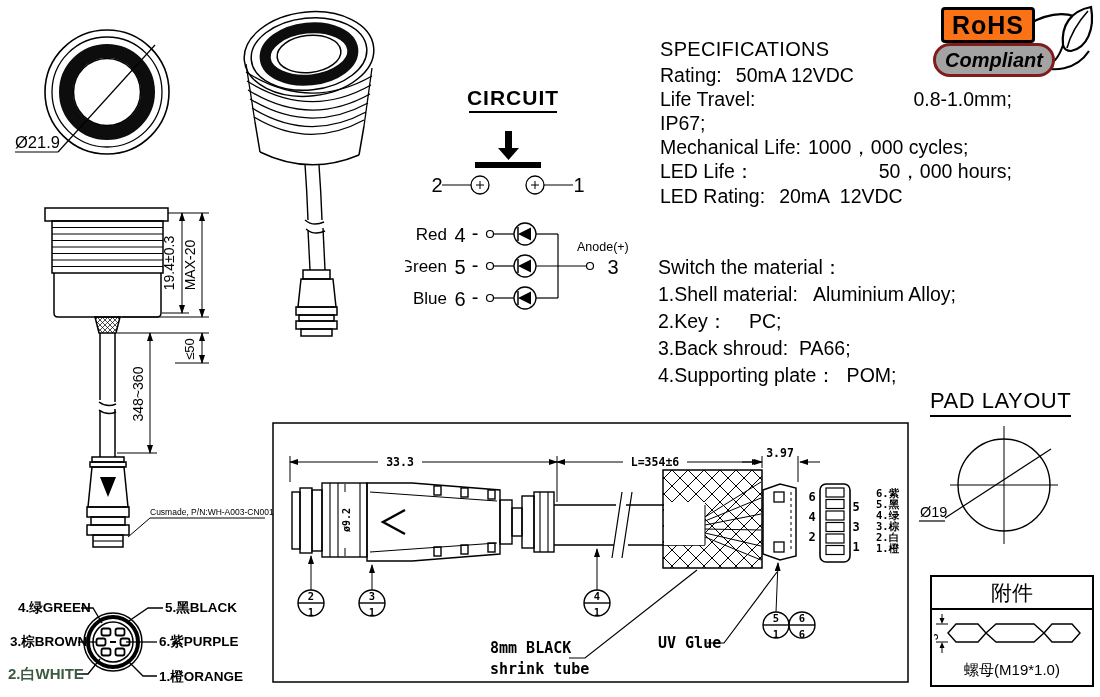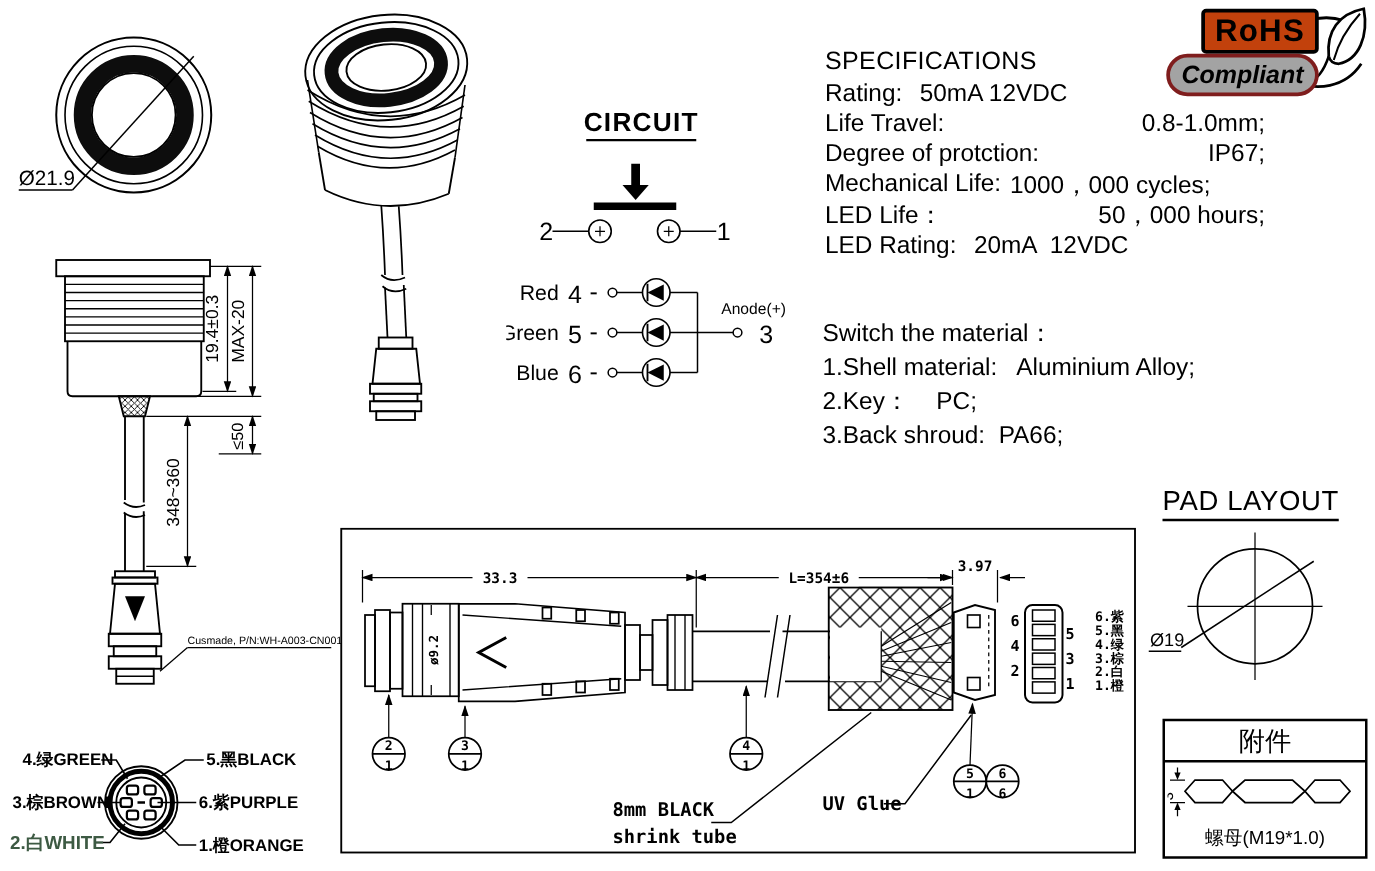--- a/index.html
+++ b/index.html
@@ -14,22 +14,22 @@
   .spec-row{display:flex;width:352px;font-size:19.5px;height:24.2px;align-items:center;white-space:pre;}
   .spec-row.inline .sv{margin-left:14px;}
   .spec-row.spread{justify-content:space-between;}
   .pr36{padding-right:36px;} .pr24{padding-right:24px;} .pr28{padding-right:28px;}
   
   #materials{left:658px;top:254px;width:320px;}
   #materials div{font-size:19.5px;line-height:27px;white-space:pre;}
   
   #rohs{left:933px;top:3px;width:166px;height:80px;}
   #rohs .b1{position:absolute;left:8px;top:4px;width:88px;height:30px;border:3px solid #000;
-            border-radius:4px;background:#c2410c;display:flex;align-items:center;justify-content:center;
-            font-size:25px;font-weight:bold;letter-spacing:1px;z-index:2;margin-left:20px;}
+            border-radius:4px;background:#f97316;display:flex;align-items:center;justify-content:center;
+            font-size:25px;font-weight:bold;letter-spacing:1px;z-index:2;}
   #rohs .b2{position:absolute;left:0px;top:40px;width:116px;height:28px;border:3px solid #7f1d1d;
             border-radius:17px;background:#a3a3a3;display:flex;align-items:center;justify-content:center;
             font-size:20px;font-weight:bold;z-index:2;font-style:italic;}
   
   #pad-title{left:930px;top:388px;font-size:22px;letter-spacing:.5px;border-bottom:2px solid #000;padding-bottom:1px;}
   
   #acc{left:930px;top:575px;width:160px;height:108px;border:2px solid #000;background:#fff;}
   #acc .hd{height:31px;border-bottom:2px solid #000;display:flex;align-items:center;justify-content:center;
            font-size:21px;}
   #acc .cap{position:absolute;left:0;bottom:5px;width:100%;text-align:center;font-size:15px;}
@@ -195,21 +195,21 @@
 
 <div id="specs" class="abs">
   <div class="title">SPECIFICATIONS</div>
   <div class="spec-row inline">
     <span>Rating:</span><span class="sv">50mA 12VDC</span>
   </div>
   <div class="spec-row spread">
     <span>Life Travel:</span><span class="sv">0.8-1.0mm;</span>
   </div>
   <div class="spec-row spread pr24">
-    <span>Degree of protction:</span><span class="sv">IP67;</span>
+    <span class="sv">IP67;</span>
   </div>
   <div class="spec-row inline">
     <span>Mechanical Life:</span><span class="sv" style="margin-left:7px">1000，000 cycles;</span>
   </div>
   <div class="spec-row spread pr28">
     <span>LED Life：</span><span class="sv">50，000 hours;</span>
   </div>
   <div class="spec-row inline">
     <span>LED Rating:</span><span class="sv">20mA  12VDC</span>
   </div>
@@ -225,20 +225,21 @@
   </svg>
   <div class="b1">RoHS</div>
   <div class="b2">Compliant</div>
 </div>
 
 <div id="materials" class="abs">
   <div>Switch the material：</div>
   <div>1.Shell material:   Aluminium Alloy;</div>
   <div>2.Key：    PC;</div>
   <div>3.Back shroud:  PA66;</div>
+  <div>4.Supporting plate：  POM;</div>
 </div>
 
 <div id="pad-title" class="abs">PAD LAYOUT</div>
 <svg class="abs" style="left:918px;top:418px" width="182" height="162" viewBox="0 0 182 162">
   <g fill="none" stroke="#000">
     <circle cx="86" cy="67" r="46" stroke-width="1.4"></circle>
     <path d="M86,8 L86,126 M32,67 L140,67" stroke-width="1"></path>
     <path d="M27,100 L133,31" stroke-width="1.2"></path>
     <path d="M1,103 L27,103" stroke-width="1.2"></path>
   </g>

